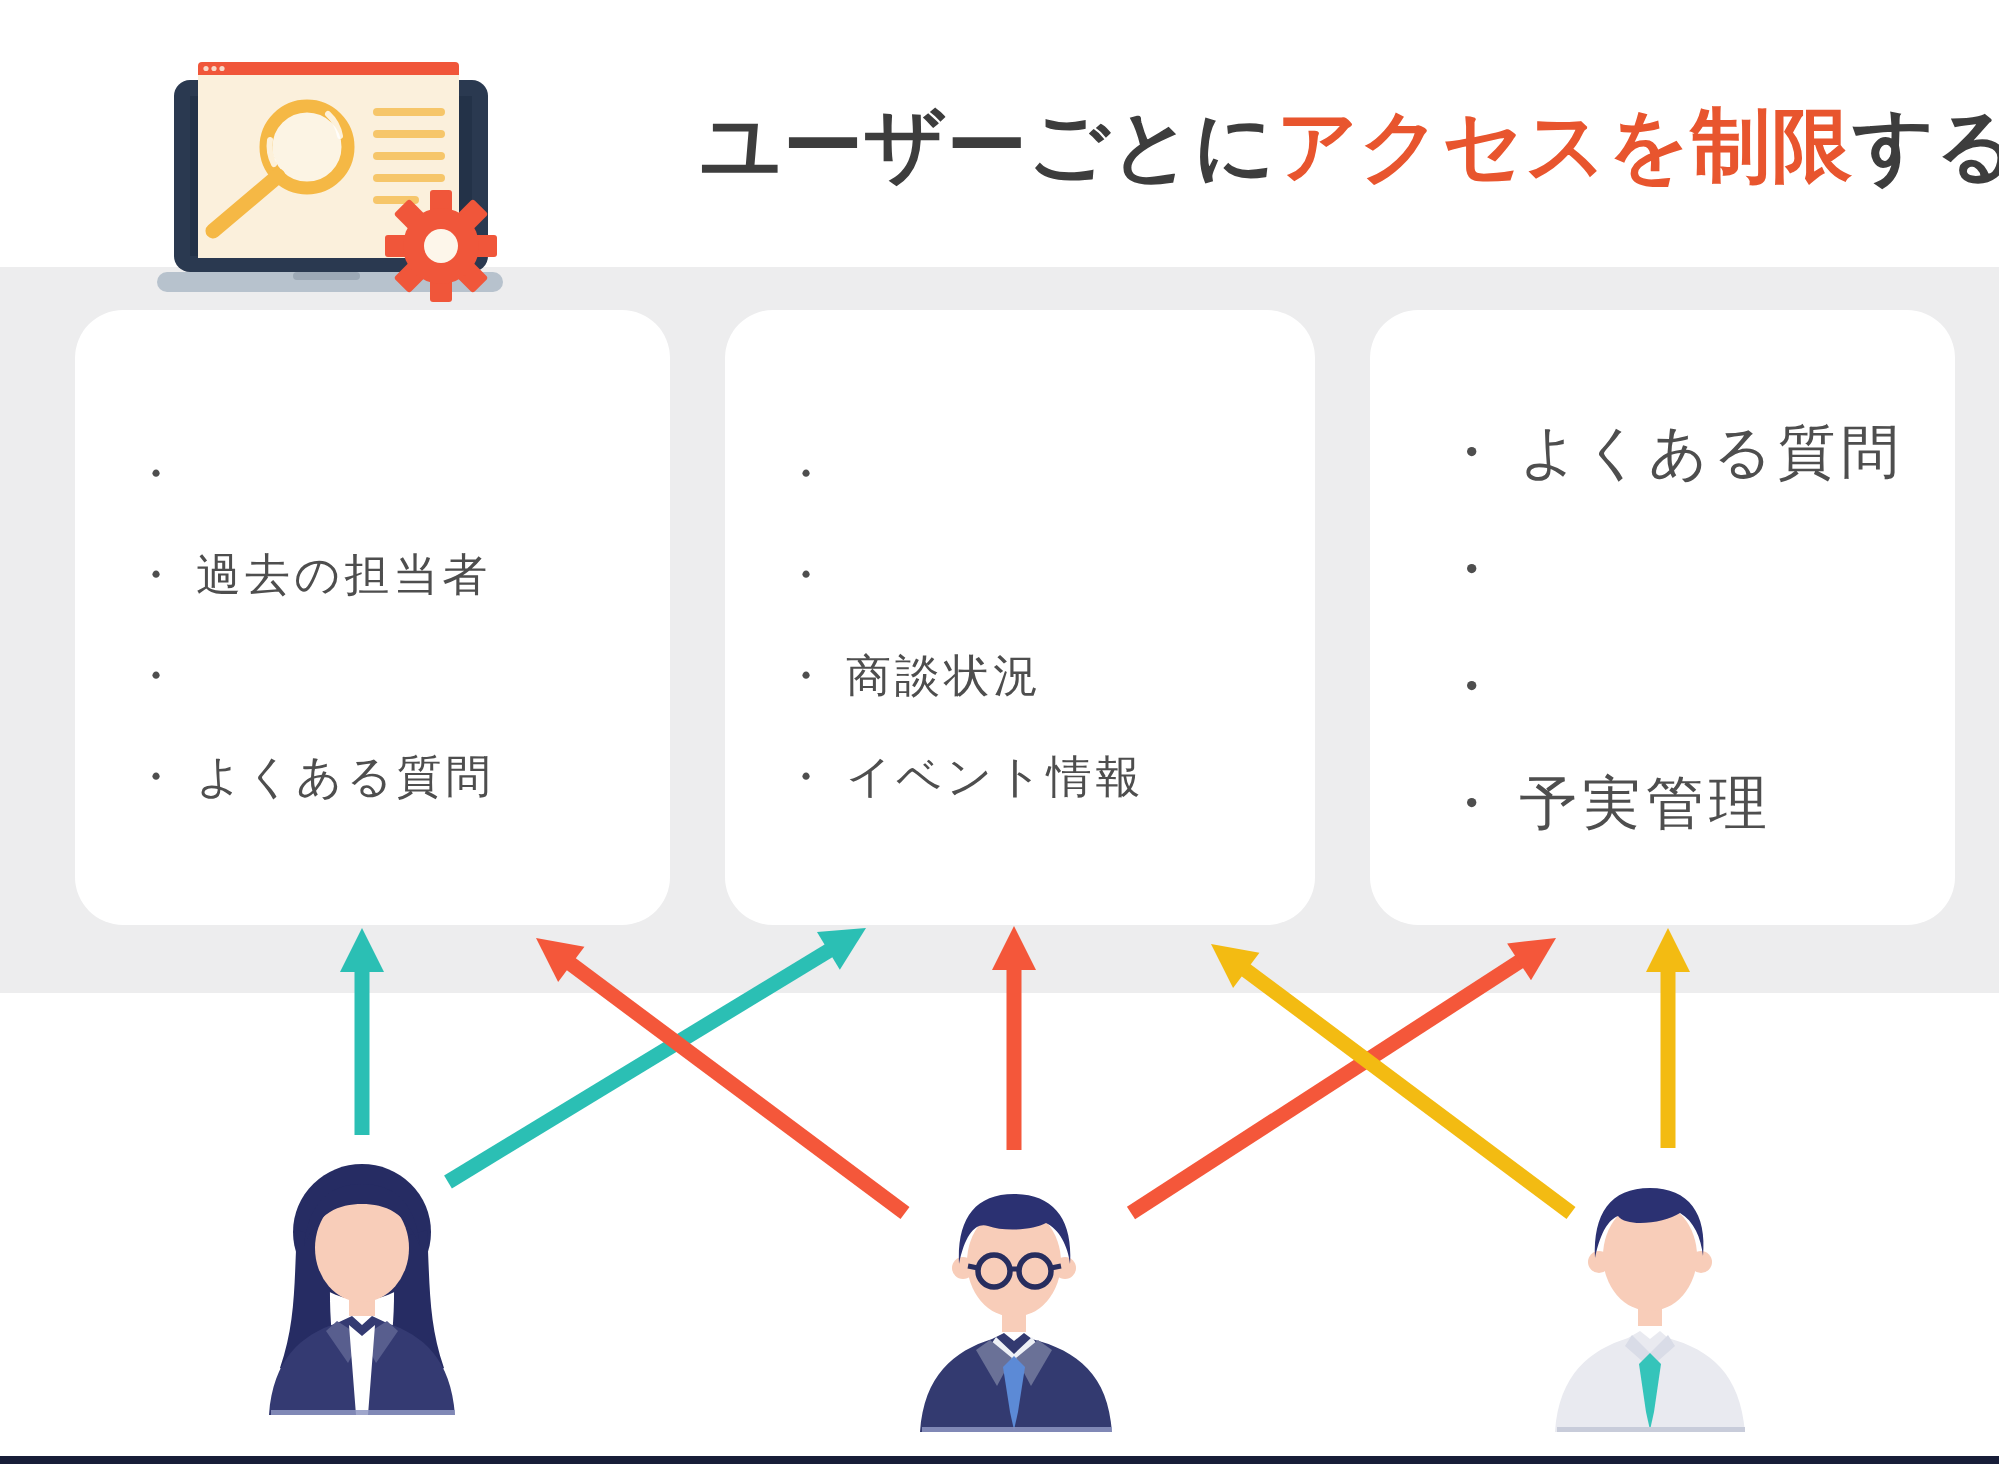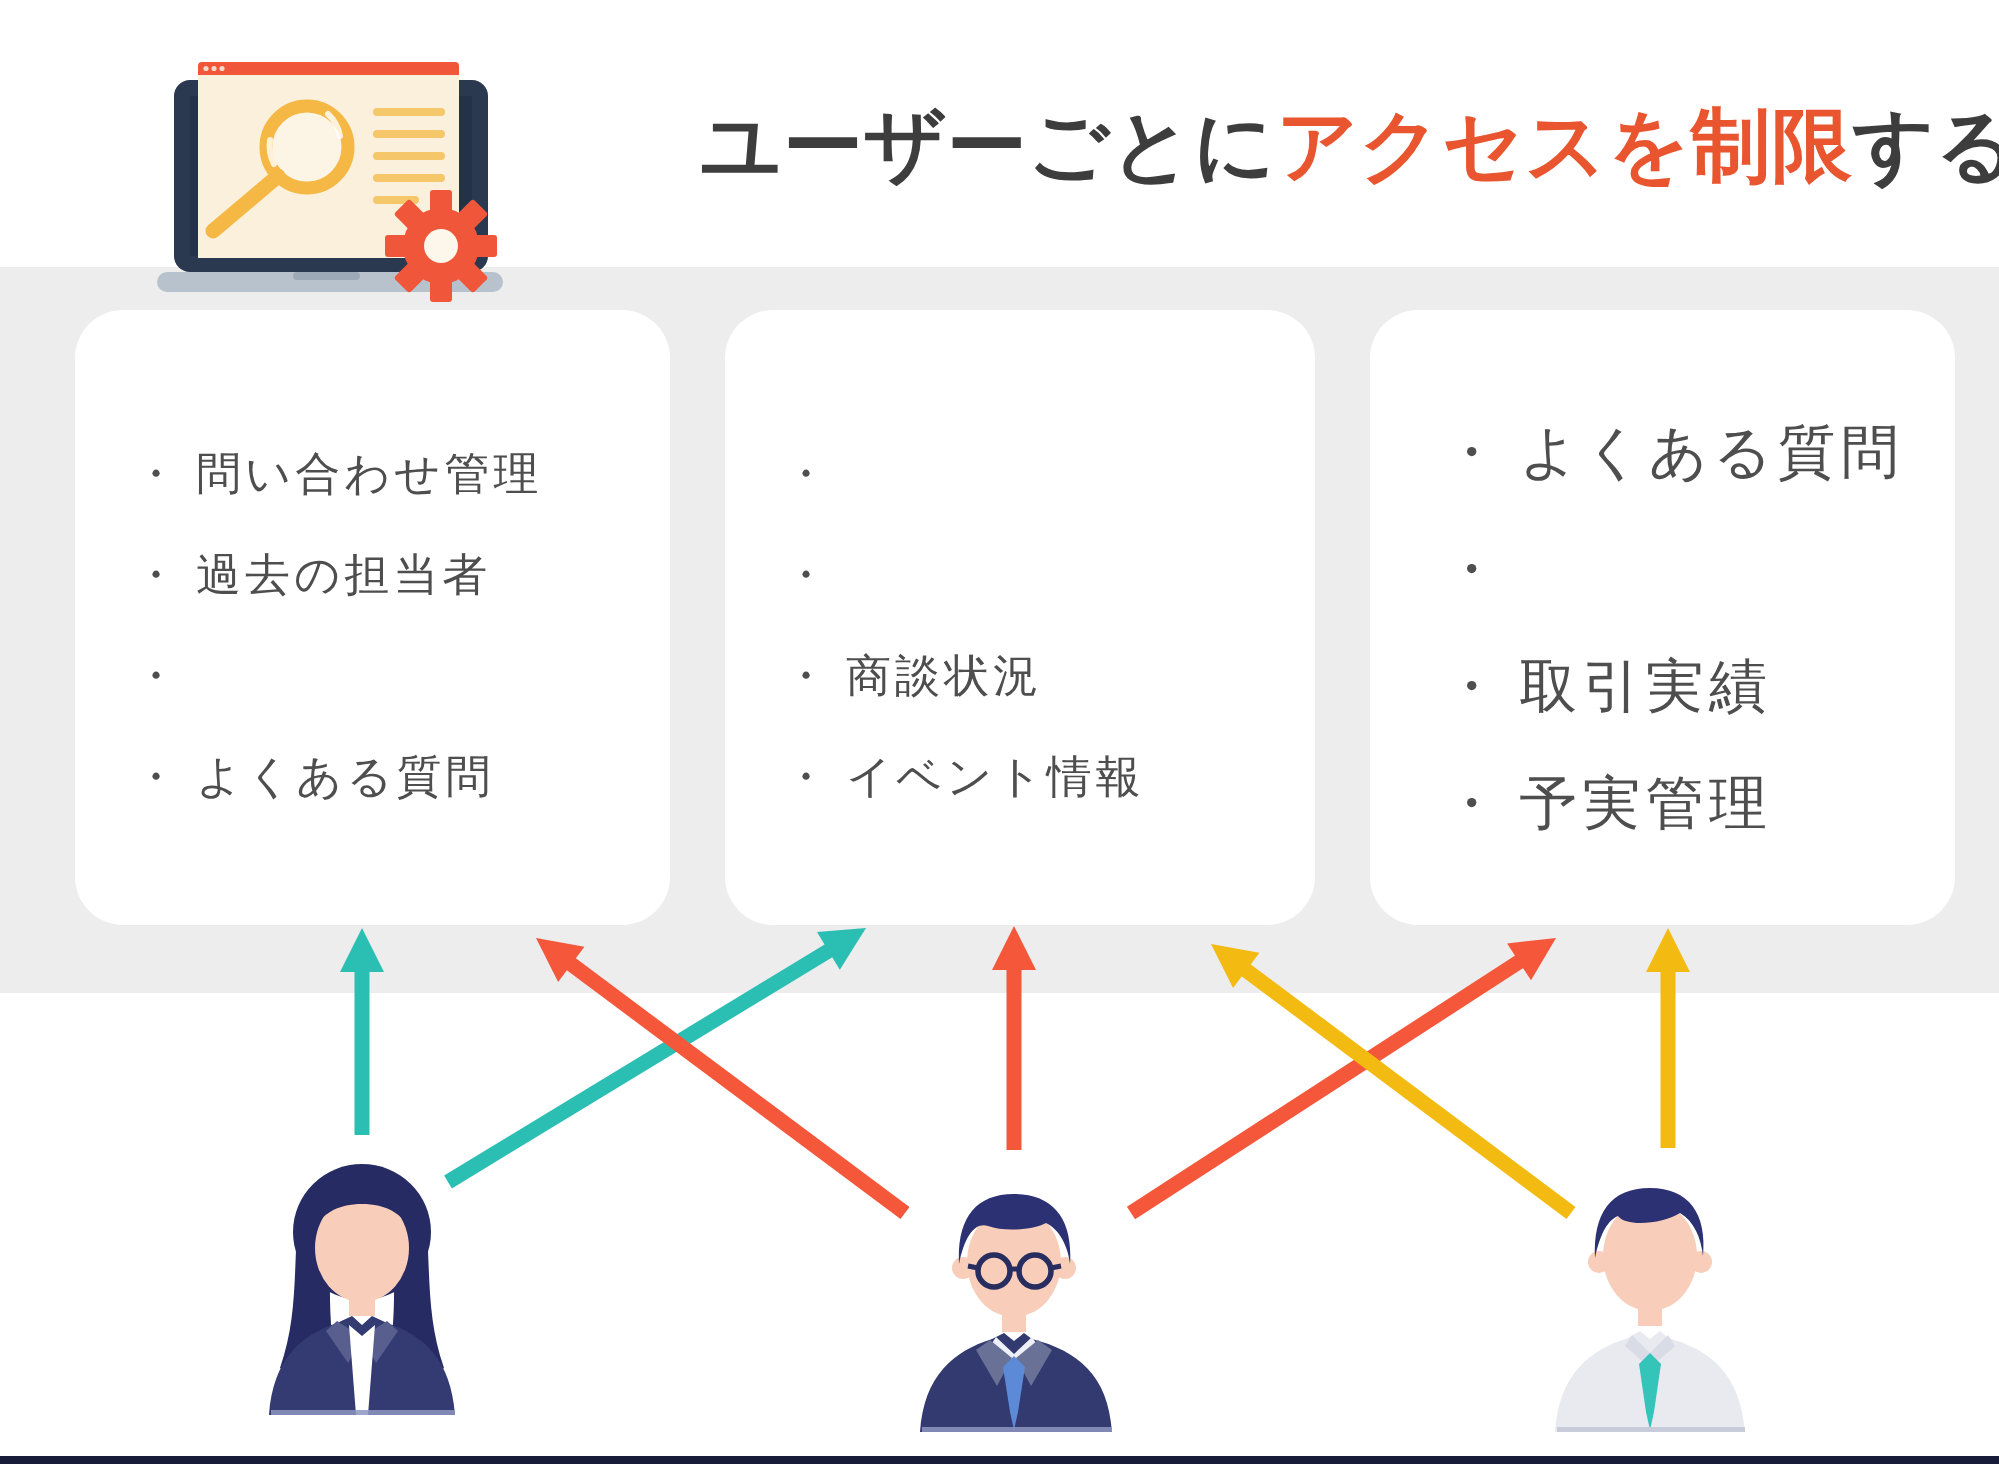--- a/index.html
+++ b/index.html
@@ -102,21 +102,20 @@
         <circle cx="0" cy="0" r="38"></circle>
       </g>
       <circle cx="0" cy="0" r="17" fill="#FDF6EA"></circle>
     </g>
   </svg>
 
   <div class="pbox" id="box-0">
     <ul>
         <li>
           <span class="bullet">・</span>
-          <span>問い合わせ管理</span>
         </li>
         <li>
           <span class="bullet">・</span>
           <span>過去の担当者</span>
         </li>
         <li>
           <span class="bullet">・</span>
         </li>
         <li>
           <span class="bullet">・</span>
@@ -146,21 +145,20 @@
     <ul>
         <li>
           <span class="bullet">・</span>
           <span>よくある質問</span>
         </li>
         <li>
           <span class="bullet">・</span>
         </li>
         <li>
           <span class="bullet">・</span>
-          <span>取引実績</span>
         </li>
         <li>
           <span class="bullet">・</span>
           <span>予実管理</span>
         </li>
       </ul>
   </div>
 
   <svg id="arrow-layer" viewBox="0 0 1999 1464">
       <g>

